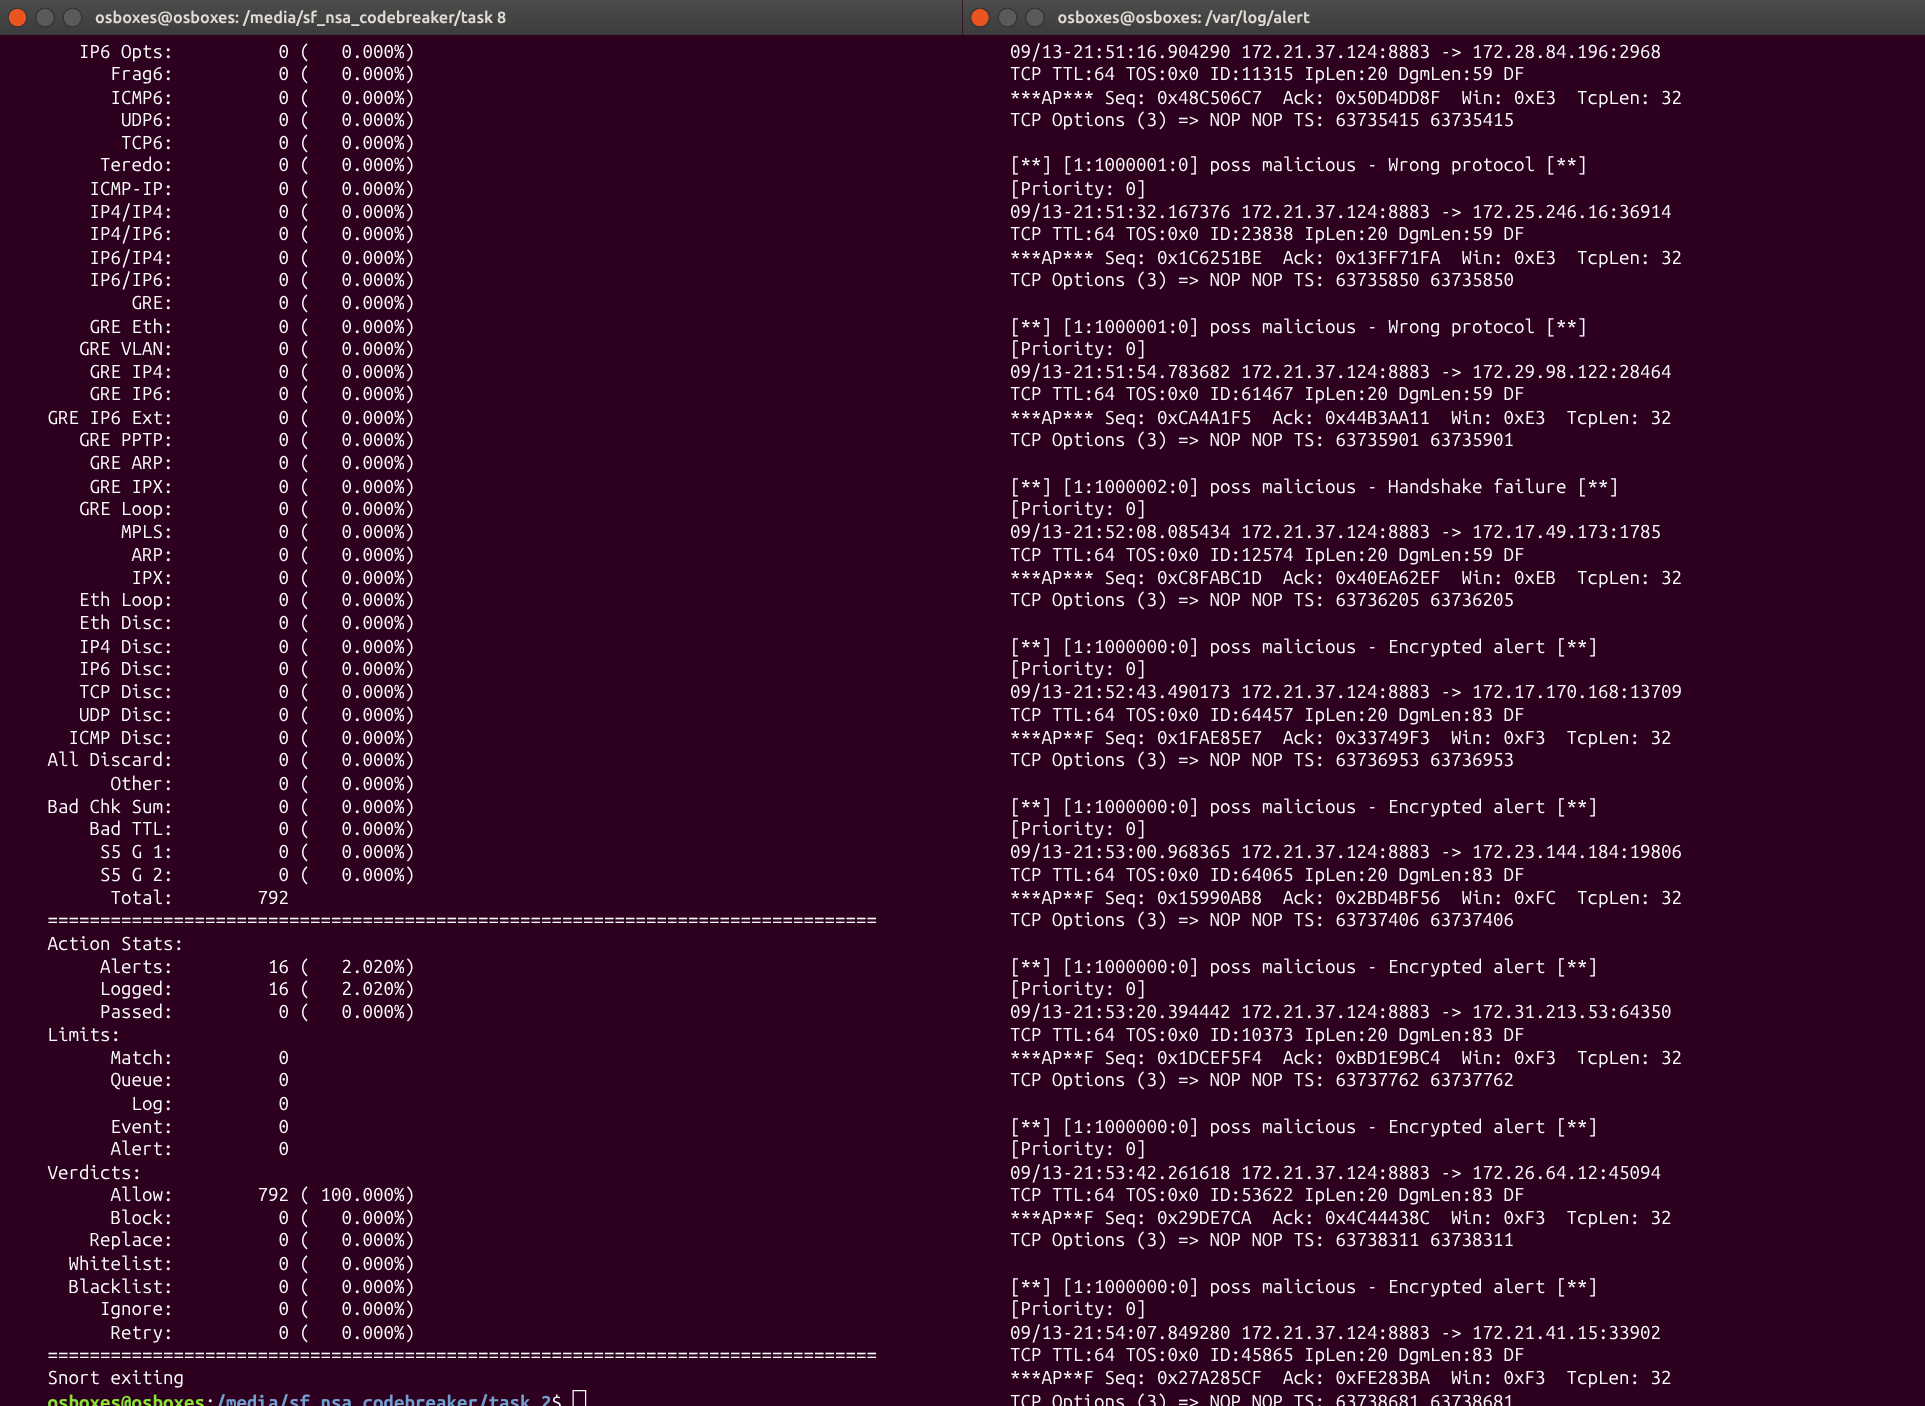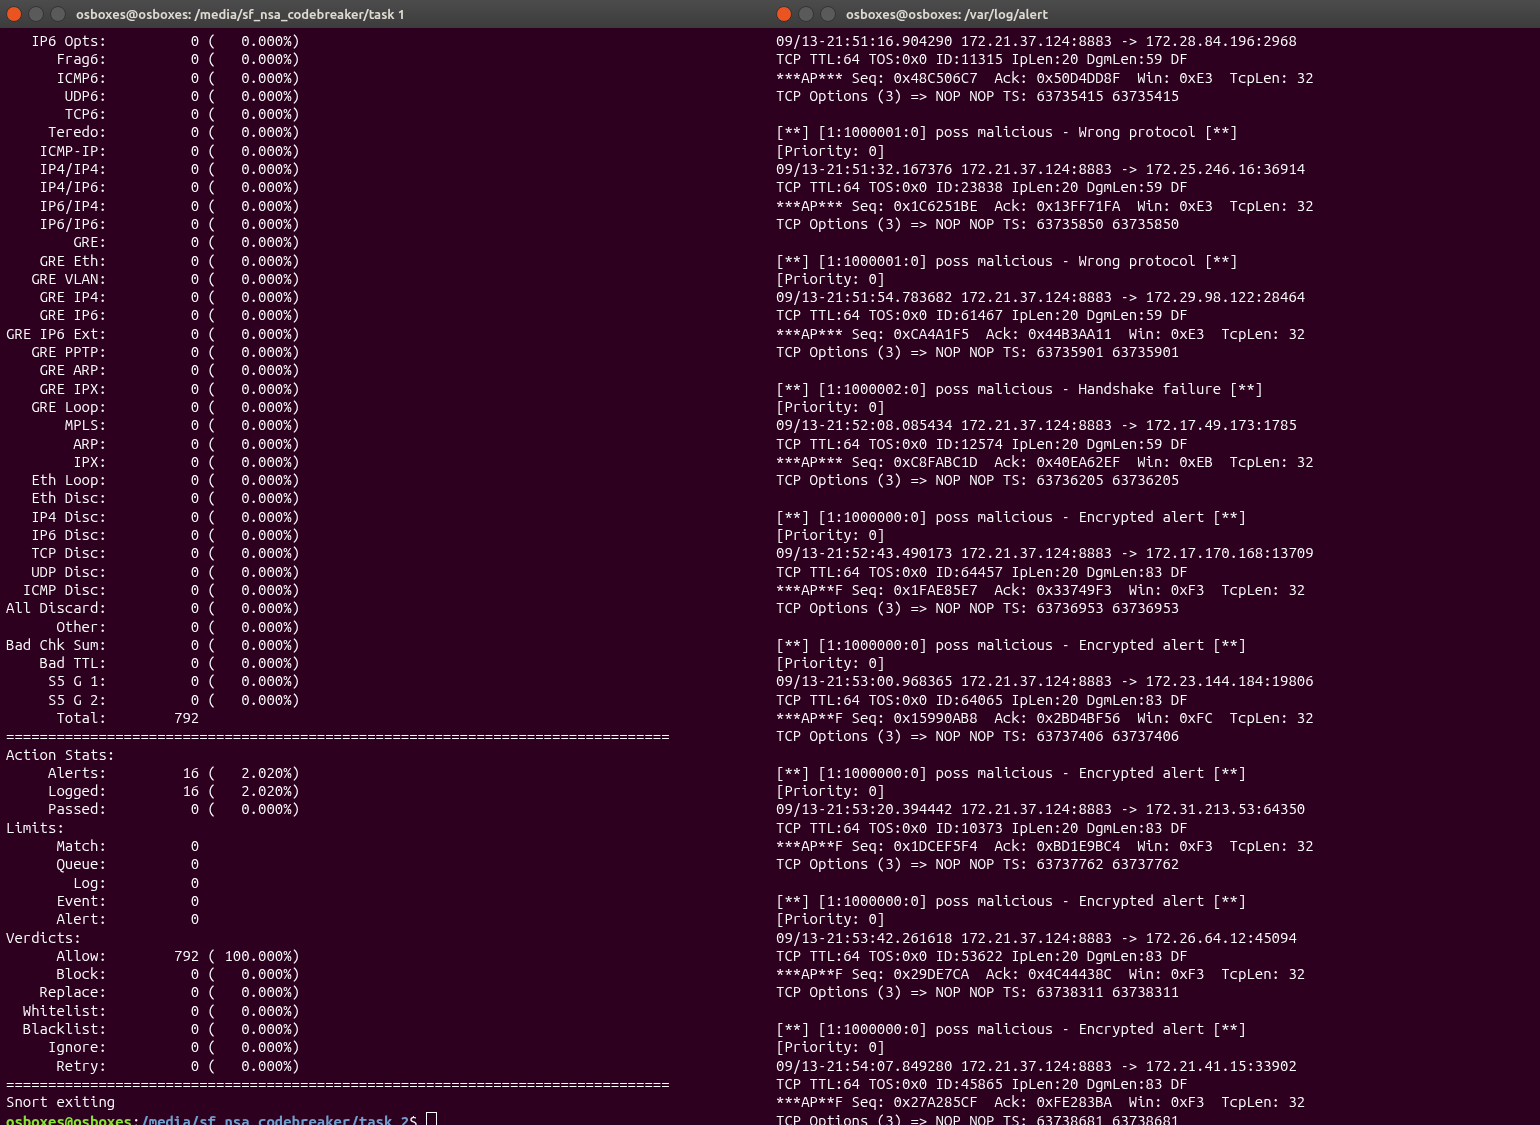--- a/index.html
+++ b/index.html
@@ -50,20 +50,21 @@
     display: inline-block;
   }
   .wbtn.close { background: #e95420; }
   .terminal-body {
     flex: 1;
     padding: 4px 6px;
     white-space: pre;
     line-height: 1.22;
     overflow: hidden;
     font-family: "Ubuntu Mono", "DejaVu Sans Mono", monospace;
+    margin-left: 32px;
   }
   .prompt-user { color: #8ae234; font-weight: bold; }
   .prompt-path { color: #729fcf; font-weight: bold; }
   .prompt-dollar { color: #ffffff; }
   .cursor {
     display: inline-block;
     width: 9px;
     height: 16px;
     border: 1px solid #ffffff;
     vertical-align: text-bottom;
@@ -74,21 +75,21 @@
 
 <div class="desktop">
 
   <div class="terminal">
     <div class="titlebar">
       <div class="window-buttons">
         <span class="wbtn close"></span>
         <span class="wbtn"></span>
         <span class="wbtn"></span>
       </div>
-      <span>osboxes@osboxes: /media/sf_nsa_codebreaker/task 1</span>
+      <span>osboxes@osboxes: /media/sf_nsa_codebreaker/task 8</span>
     </div>
     <div class="terminal-body" id="left-body"><div>   IP6 Opts:          0 (   0.000%)</div><div>      Frag6:          0 (   0.000%)</div><div>      ICMP6:          0 (   0.000%)</div><div>       UDP6:          0 (   0.000%)</div><div>       TCP6:          0 (   0.000%)</div><div>     Teredo:          0 (   0.000%)</div><div>    ICMP-IP:          0 (   0.000%)</div><div>    IP4/IP4:          0 (   0.000%)</div><div>    IP4/IP6:          0 (   0.000%)</div><div>    IP6/IP4:          0 (   0.000%)</div><div>    IP6/IP6:          0 (   0.000%)</div><div>        GRE:          0 (   0.000%)</div><div>    GRE Eth:          0 (   0.000%)</div><div>   GRE VLAN:          0 (   0.000%)</div><div>    GRE IP4:          0 (   0.000%)</div><div>    GRE IP6:          0 (   0.000%)</div><div>GRE IP6 Ext:          0 (   0.000%)</div><div>   GRE PPTP:          0 (   0.000%)</div><div>    GRE ARP:          0 (   0.000%)</div><div>    GRE IPX:          0 (   0.000%)</div><div>   GRE Loop:          0 (   0.000%)</div><div>       MPLS:          0 (   0.000%)</div><div>        ARP:          0 (   0.000%)</div><div>        IPX:          0 (   0.000%)</div><div>   Eth Loop:          0 (   0.000%)</div><div>   Eth Disc:          0 (   0.000%)</div><div>   IP4 Disc:          0 (   0.000%)</div><div>   IP6 Disc:          0 (   0.000%)</div><div>   TCP Disc:          0 (   0.000%)</div><div>   UDP Disc:          0 (   0.000%)</div><div>  ICMP Disc:          0 (   0.000%)</div><div>All Discard:          0 (   0.000%)</div><div>      Other:          0 (   0.000%)</div><div>Bad Chk Sum:          0 (   0.000%)</div><div>    Bad TTL:          0 (   0.000%)</div><div>     S5 G 1:          0 (   0.000%)</div><div>     S5 G 2:          0 (   0.000%)</div><div>      Total:        792</div><div>===============================================================================</div><div>Action Stats:</div><div>     Alerts:         16 (   2.020%)</div><div>     Logged:         16 (   2.020%)</div><div>     Passed:          0 (   0.000%)</div><div>Limits:</div><div>      Match:          0</div><div>      Queue:          0</div><div>        Log:          0</div><div>      Event:          0</div><div>      Alert:          0</div><div>Verdicts:</div><div>      Allow:        792 ( 100.000%)</div><div>      Block:          0 (   0.000%)</div><div>    Replace:          0 (   0.000%)</div><div>  Whitelist:          0 (   0.000%)</div><div>  Blacklist:          0 (   0.000%)</div><div>     Ignore:          0 (   0.000%)</div><div>      Retry:          0 (   0.000%)</div><div>===============================================================================</div><div>Snort exiting</div><div><span class="prompt-user">osboxes@osboxes</span><span class="prompt-dollar">:</span><span class="prompt-path">/media/sf_nsa_codebreaker/task 2</span><span class="prompt-dollar">$ </span><span class="cursor"></span></div></div>
   </div>
 
   <div class="terminal">
     <div class="titlebar">
       <div class="window-buttons">
         <span class="wbtn close"></span>
         <span class="wbtn"></span>
         <span class="wbtn"></span>

